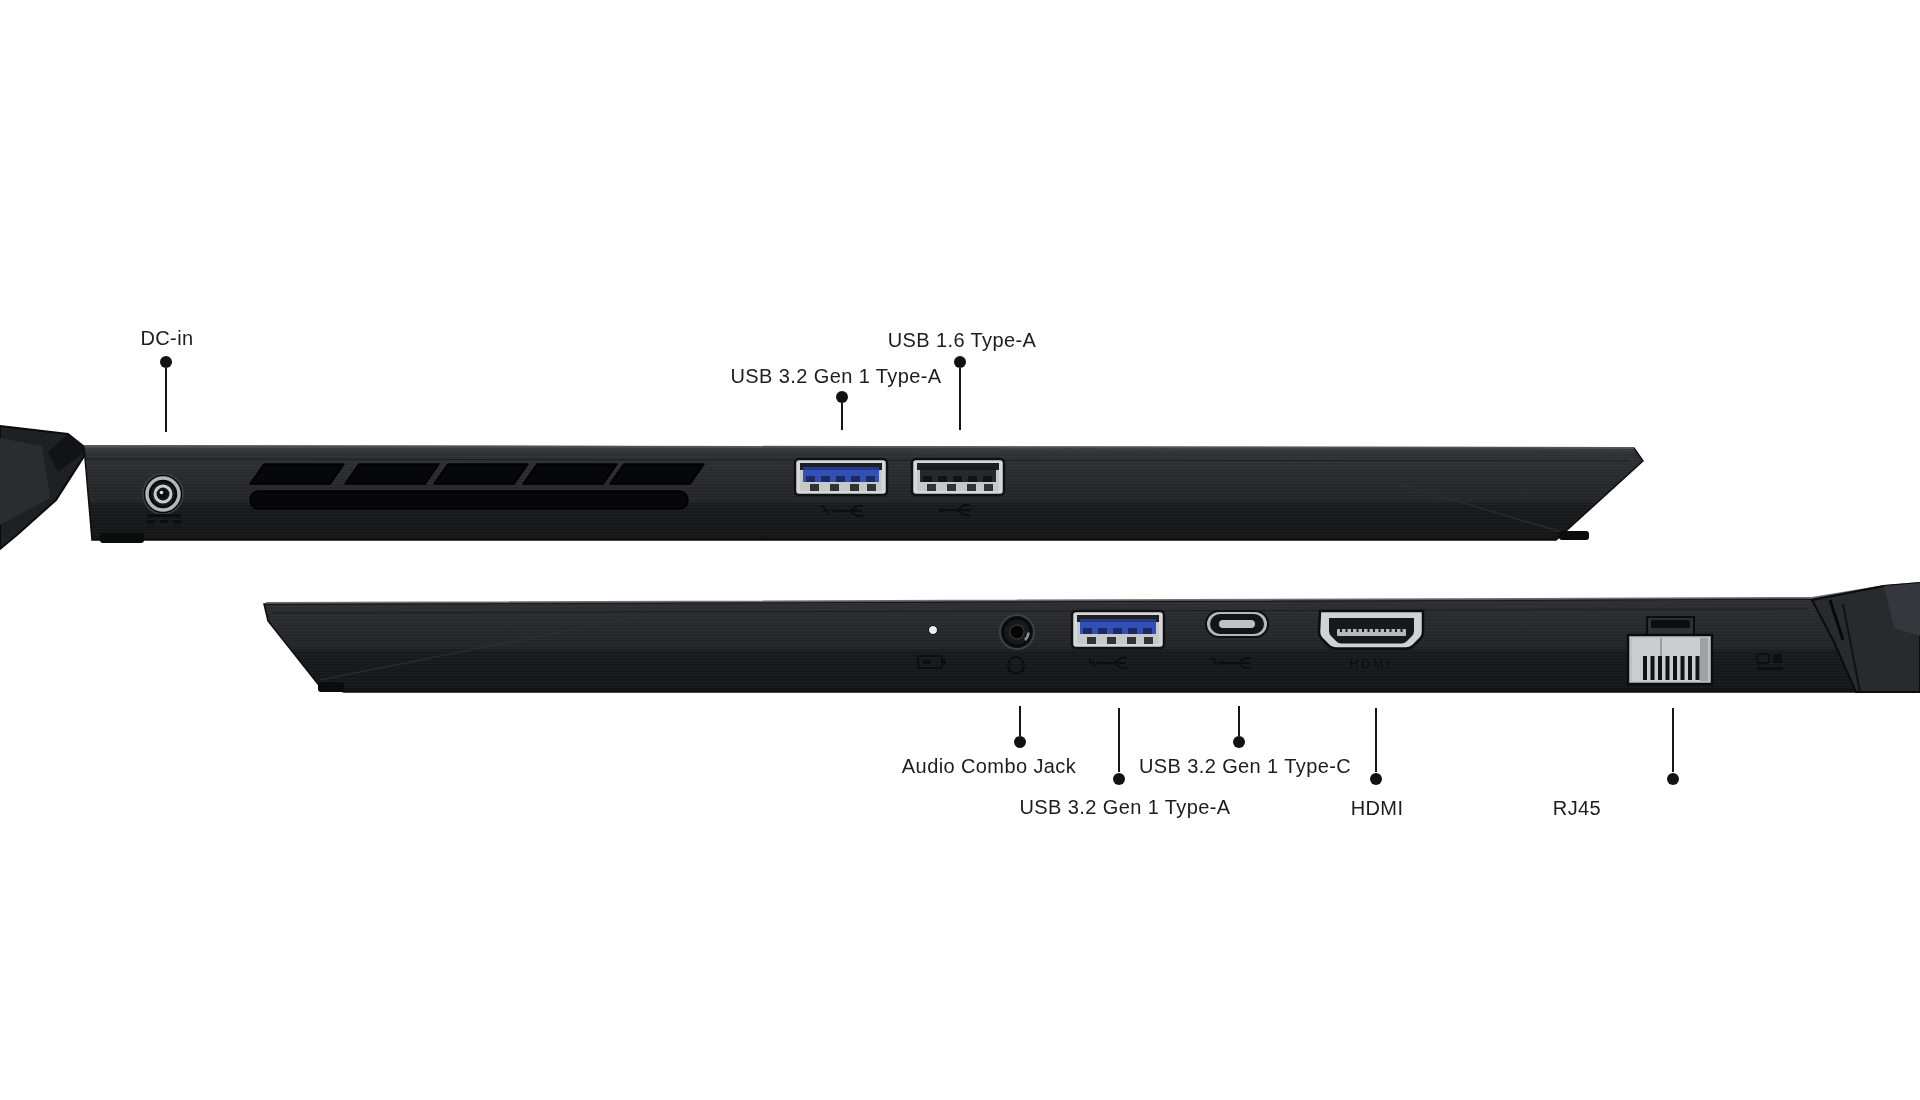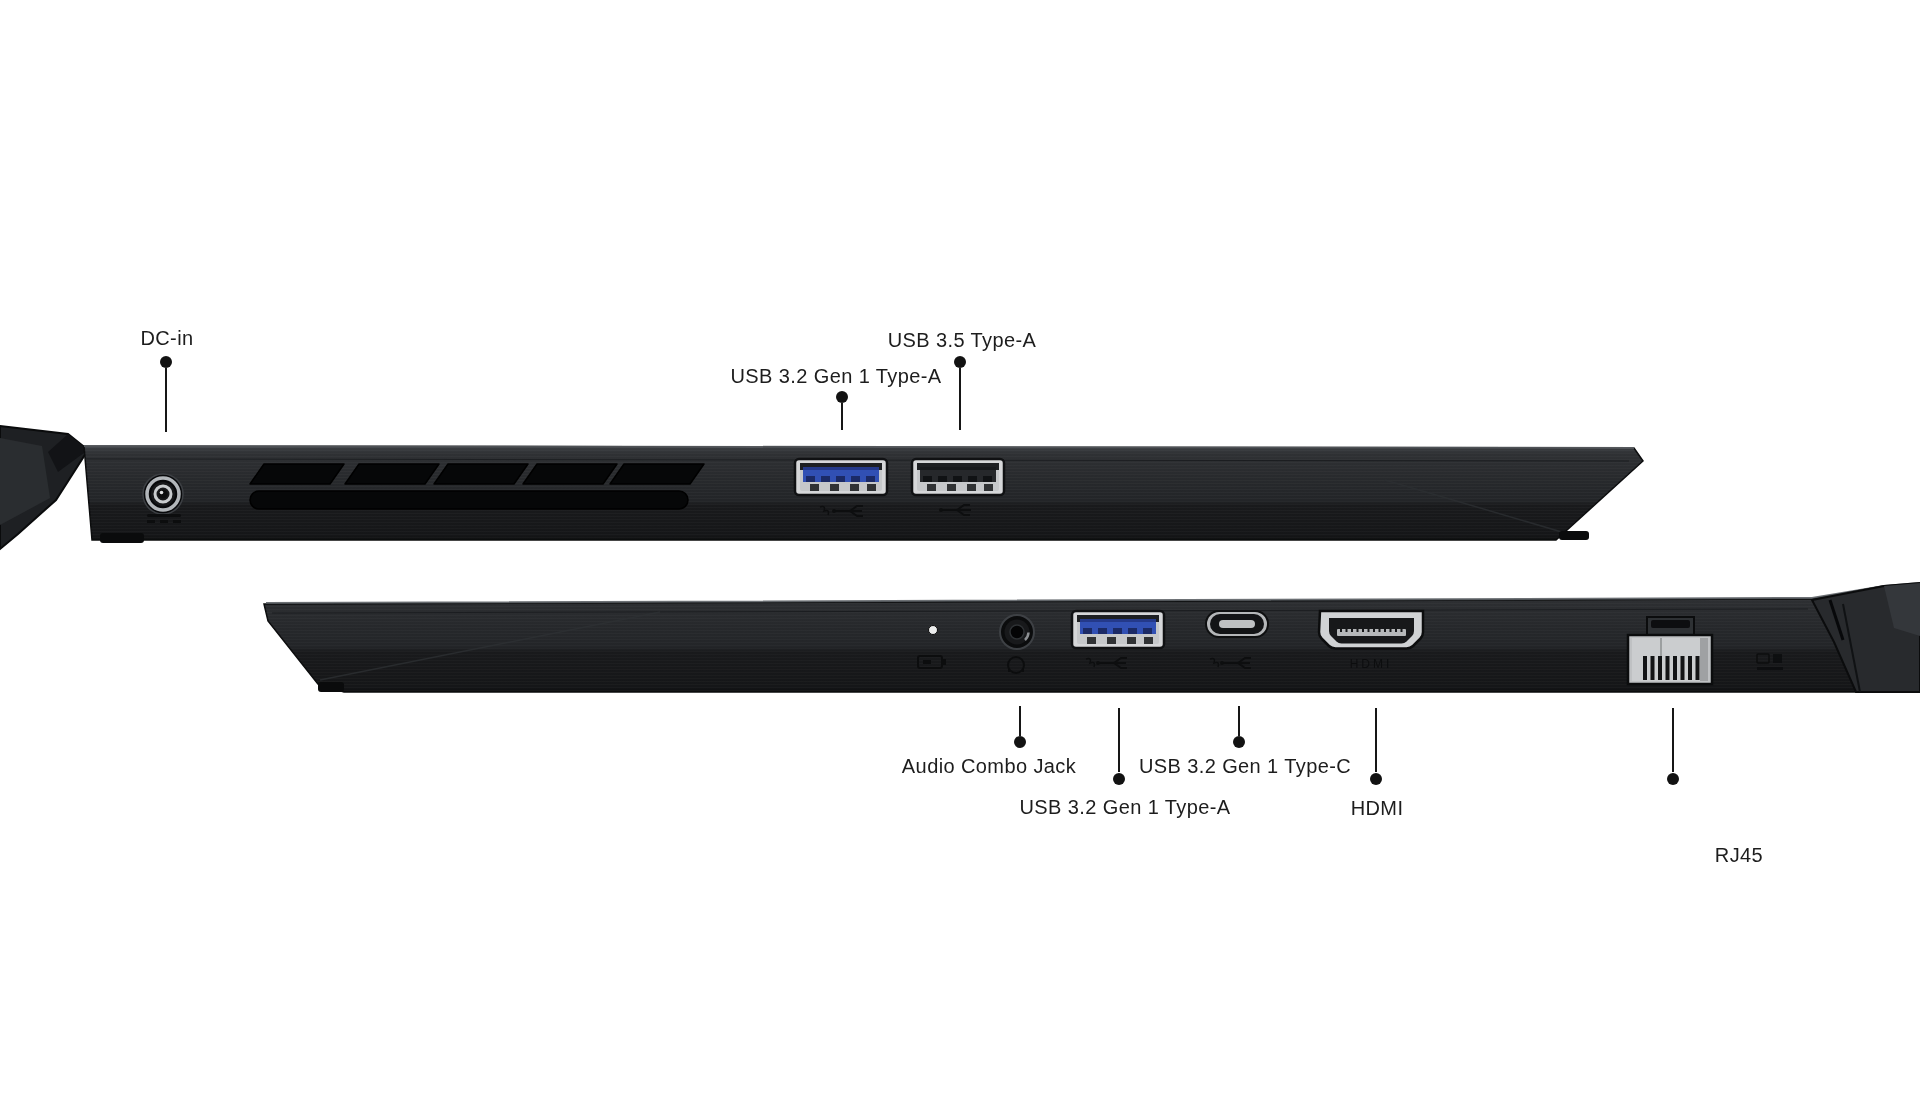--- a/index.html
+++ b/index.html
@@ -248,21 +248,21 @@
     <span class="co-line" style="left:166px;top:368px;height:64px;"></span>
   </div>
 
   <div class="callout">
     <span class="co-label" style="left:836px;top:376px;">USB 3.2 Gen 1 Type-A</span>
     <span class="co-dot" style="left:842px;top:397px;"></span>
     <span class="co-line" style="left:842px;top:403px;height:27px;"></span>
   </div>
 
   <div class="callout">
-    <span class="co-label" style="left:962px;top:340px;">USB 3.5 Type-A</span>
+    <span class="co-label" style="left:962px;top:340px;">USB 1.6 Type-A</span>
     <span class="co-dot" style="left:960px;top:362px;"></span>
     <span class="co-line" style="left:960px;top:368px;height:62px;"></span>
   </div>
 
   <div class="callout">
     <span class="co-line" style="left:1020px;top:706px;height:30px;"></span>
     <span class="co-dot" style="left:1020px;top:742px;"></span>
     <span class="co-label" style="left:989px;top:766px;">Audio Combo Jack</span>
   </div>
 
@@ -280,16 +280,16 @@
 
   <div class="callout">
     <span class="co-line" style="left:1376px;top:708px;height:64px;"></span>
     <span class="co-dot" style="left:1376px;top:779px;"></span>
     <span class="co-label" style="left:1377px;top:808px;">HDMI</span>
   </div>
 
   <div class="callout">
     <span class="co-line" style="left:1673px;top:708px;height:64px;"></span>
     <span class="co-dot" style="left:1673px;top:779px;"></span>
-    <span class="co-label" style="left:1739px;top:808px;margin-top:47px;">RJ45</span>
+    <span class="co-label" style="left:1577px;top:808px;">RJ45</span>
   </div>
 
 </div>
 
 </body></html>

